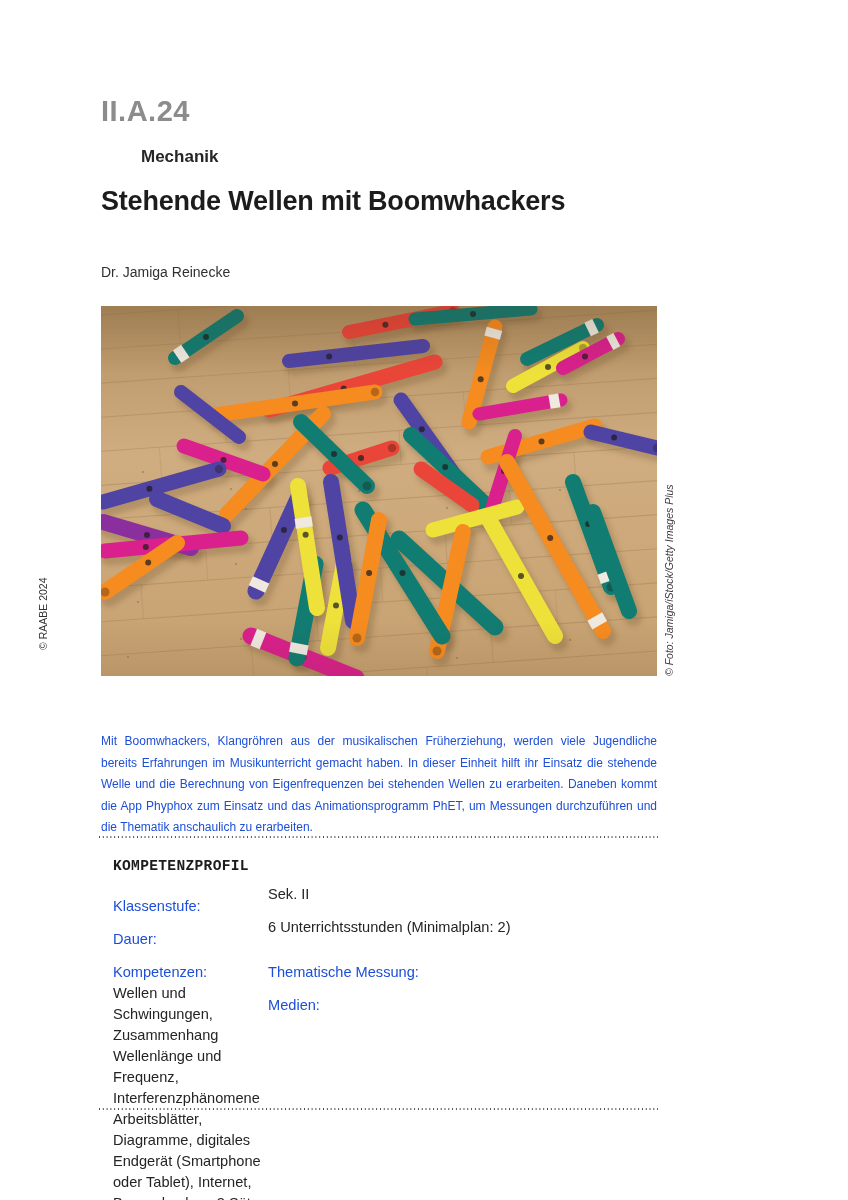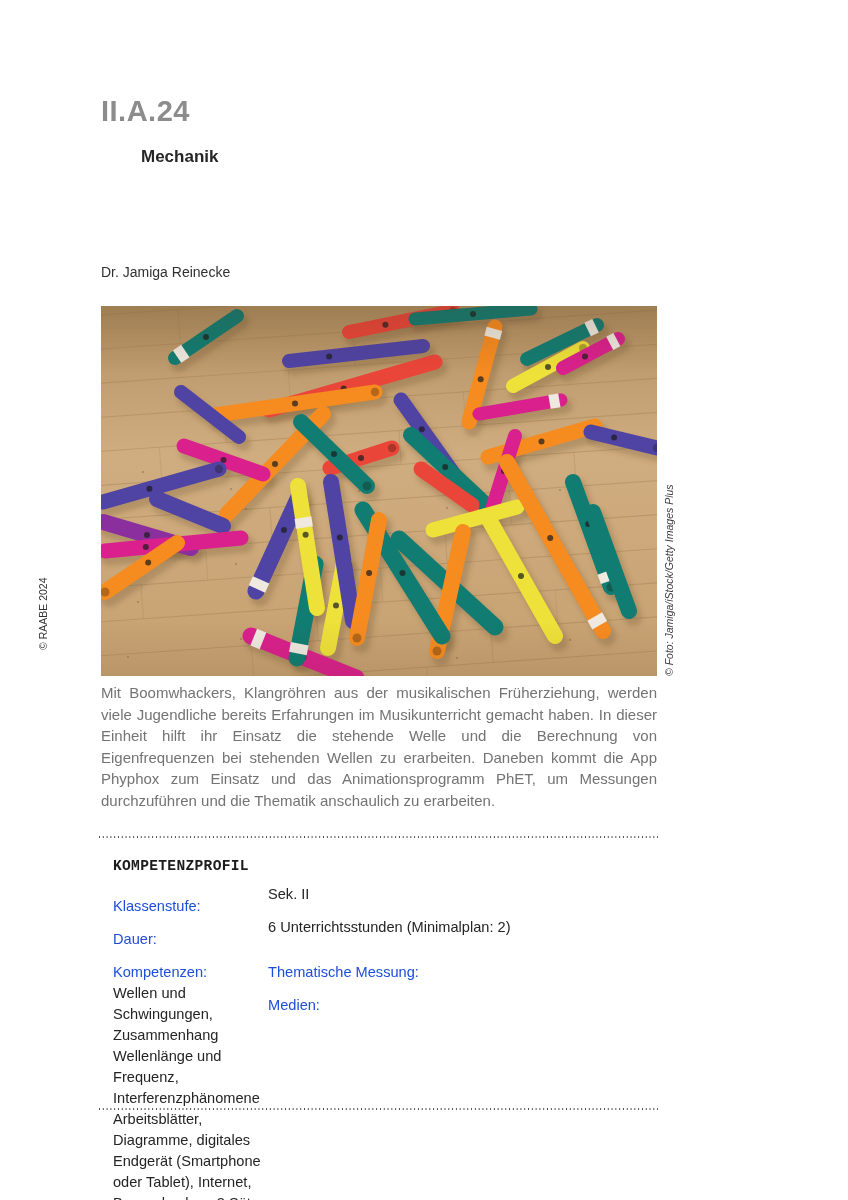--- a/index.html
+++ b/index.html
@@ -17,22 +17,22 @@
     position:absolute;left:663px;top:676px;width:370px;height:13px;
     transform-origin:0 0;transform:rotate(-90deg);
     font-size:10.5px;font-style:italic;color:#3c3c3c;line-height:13px;white-space:nowrap;
   }
   .raabe-vert{
     position:absolute;left:37px;top:650px;width:130px;height:13px;
     transform-origin:0 0;transform:rotate(-90deg);
     font-size:10.5px;color:#303030;line-height:13px;white-space:nowrap;
   }
   .intro{
-    position:absolute;left:101px;top:682px;width:556px;margin:0;
-    font-size:15px;line-height:21.6px;text-align:justify;color:#737373;hyphens:auto;
+    position:absolute;left:101px;top:731px;width:556px;margin:0;
+    font-size:12px;line-height:21.6px;text-align:justify;color:#1d4ed8;hyphens:auto;
   }
   .rule{
     position:absolute;left:99px;width:559px;height:2px;
     background-image:repeating-linear-gradient(to right,#4a4a4a 0,#4a4a4a 1.4px,transparent 1.4px,transparent 3.8px);
     background-repeat:repeat-x;background-size:3.8px 1.6px;background-position:0 30%;
   }
   .rule-top{top:836px;}
   .rule-bottom{top:1108px;}
   .profile-heading{position:absolute;left:113px;top:858px;font-size:14.6px;font-weight:700;letter-spacing:.3px;color:#1c1c1c;font-family:Liberation Mono, monospace;}
   .profile-grid{
@@ -45,20 +45,21 @@
 </style>
 </head>
 <body>
 
 <div class="page">
 
   <div class="raabe-vert">© RAABE 2024</div>
 
   <div class="code">II.A.24</div>
   <div class="category">Mechanik</div>
+  <h1 class="title">Stehende Wellen mit Boomwhackers</h1>
   <div class="author">Dr. Jamiga Reinecke</div>
 
   <div class="photo">
     <svg id="photo-svg" width="556" height="370" viewBox="0 0 556 370" xmlns="http://www.w3.org/2000/svg">
         <defs>
           <linearGradient id="floorGrad" x1="0" y1="0" x2="0" y2="1">
             <stop offset="0" stop-color="#b39062"></stop>
             <stop offset="0.4" stop-color="#d0ad80"></stop>
             <stop offset="1" stop-color="#c6a171"></stop>
           </linearGradient>

